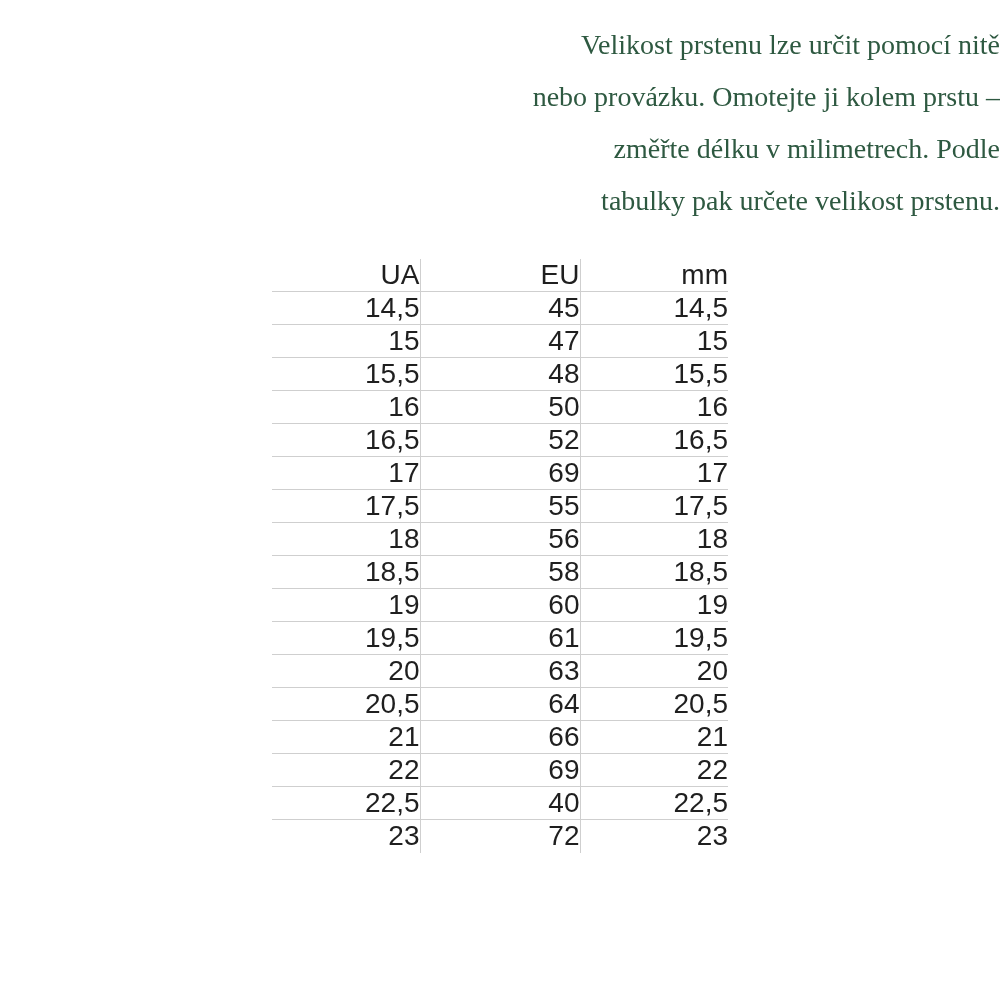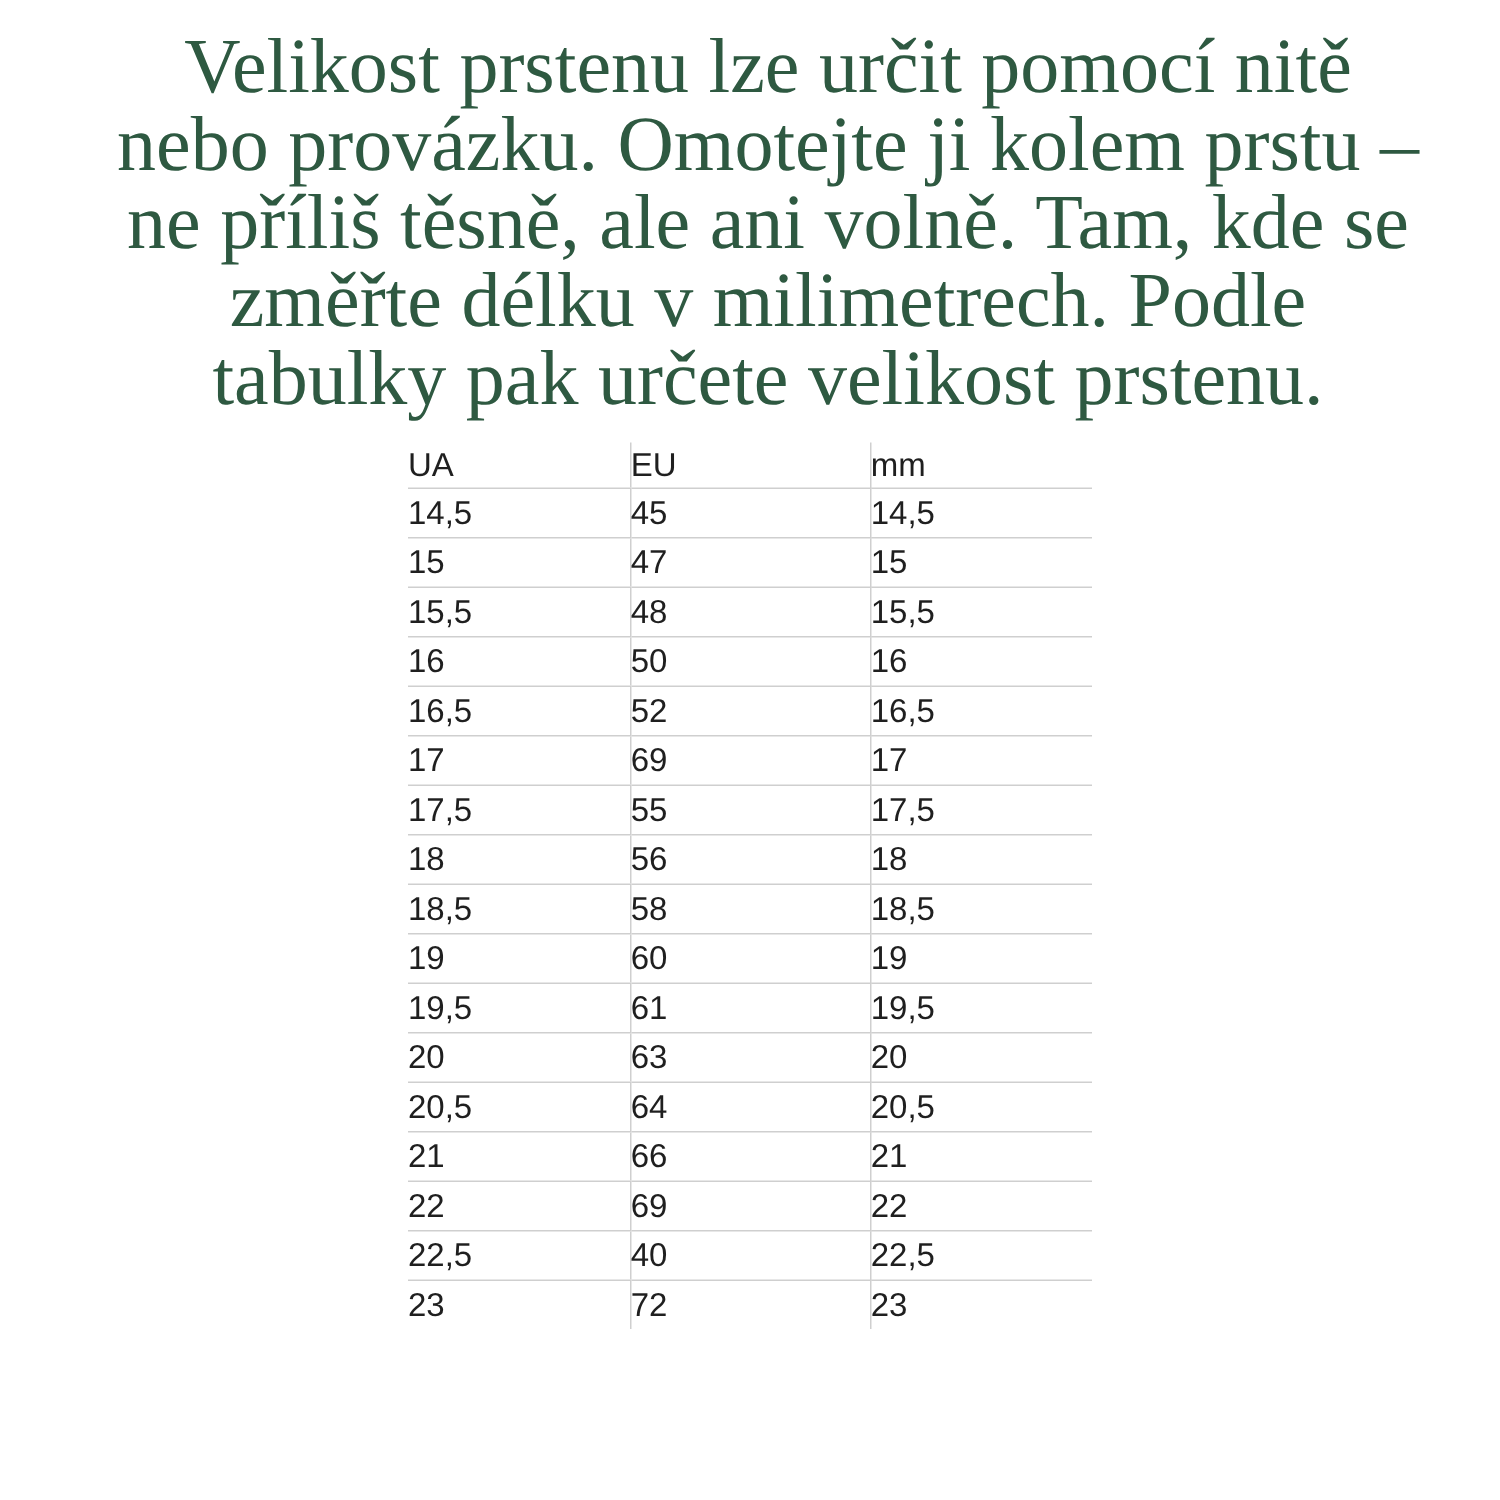--- a/index.html
+++ b/index.html
@@ -12,37 +12,37 @@
   .page {
     position: relative;
     width: 1000px;
     height: 1000px;
     background: #ffffff;
     overflow: hidden;
     margin: 0 auto;
   }
   .intro {
     padding-top: 19px;
-    text-align: center;
+    text-align: right;
     font-family: "Liberation Serif", "DejaVu Serif", serif;
-    font-size: 52px;
+    font-size: 28px;
     line-height: 52px;
     color: var(--accent);
     padding-left: 24px;
   }
   .intro-line { white-space: nowrap; }
   .size-table {
-    margin: 16px auto 0 auto;
+    margin: 32px auto 0 auto;
     border-collapse: collapse;
     width: 456px;
     table-layout: fixed;
     font-family: "Liberation Sans", sans-serif;
-    font-size: 22px;
+    font-size: 28px;
     color: var(--tabletext);
-    text-align: left;
+    text-align: right;
   }
   .size-table col.c1 { width: 148px; }
   .size-table col.c2 { width: 160px; }
   .size-table col.c3 { width: 148px; }
   .size-table th {
     font-weight: normal;
     height: 30px;
     border-bottom: 1px solid var(--border);
     vertical-align: middle;
   }
@@ -59,21 +59,20 @@
   .size-table tbody tr:last-child td { border-bottom: none; }
 </style>
 </head>
 <body>
 
 <div class="page">
 
   <div class="intro">
     <div class="intro-line">Velikost prstenu lze určit pomocí nitě</div>
     <div class="intro-line">nebo provázku. Omotejte ji kolem prstu –</div>
-    <div class="intro-line">ne příliš těsně, ale ani volně. Tam, kde se</div>
     <div class="intro-line">změřte délku v milimetrech. Podle</div>
     <div class="intro-line">tabulky pak určete velikost prstenu.</div>
   </div>
 
   <table class="size-table">
     <colgroup>
       <col class="c1">
         <col class="c2">
         <col class="c3">
     </colgroup>

